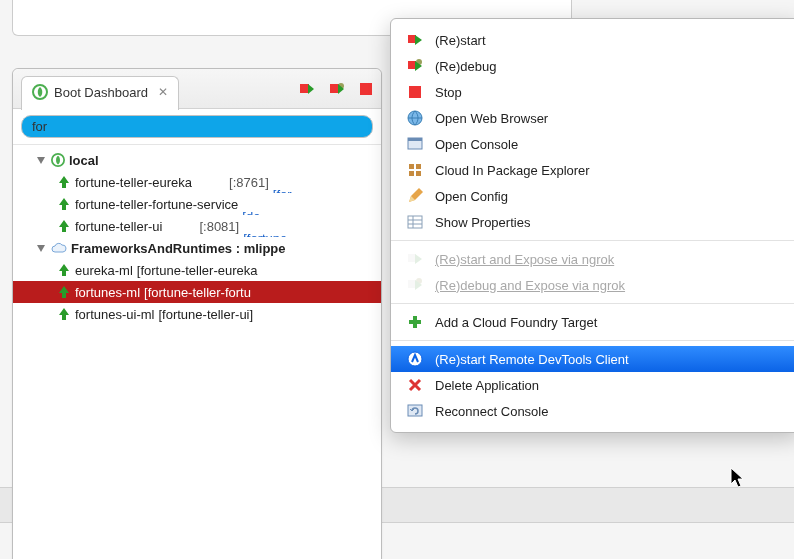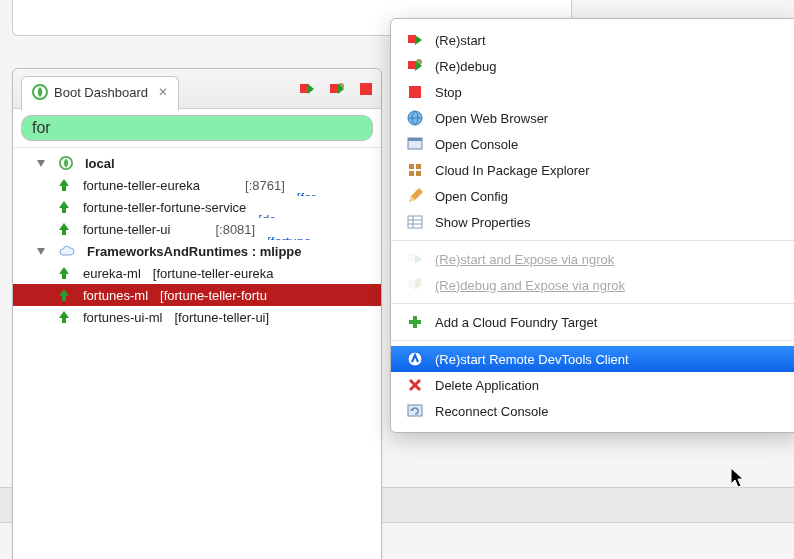--- a/index.html
+++ b/index.html
@@ -80,34 +80,34 @@
 
   .filter-wrap {
     padding: 6px 8px;
     border-bottom: 1px solid #e5e5e5;
   }
   .filter {
     width: 100%;
     border: 1px solid #c2c2c2;
     border-radius: 10px;
     padding: 3px 10px;
-    font-size: 16px;
+    font-size: 13px;
     outline: none;
     color: #333;
-    background: #86efac;
+    background: #0ea5e9;
   }
 
   .tree {
     padding: 4px 0;
     font-size: 13px;
   }
   .row {
     display: flex;
     align-items: center;
-    gap: 12px;
+    gap: 4px;
     height: 22px;
     padding: 0 8px;
     white-space: nowrap;
     overflow: hidden;
   }
   .indent1 { padding-left: 24px; }
   .indent2 { padding-left: 44px; }
   .disclosure {
     display: inline-block;
     width: 0; height: 0;

